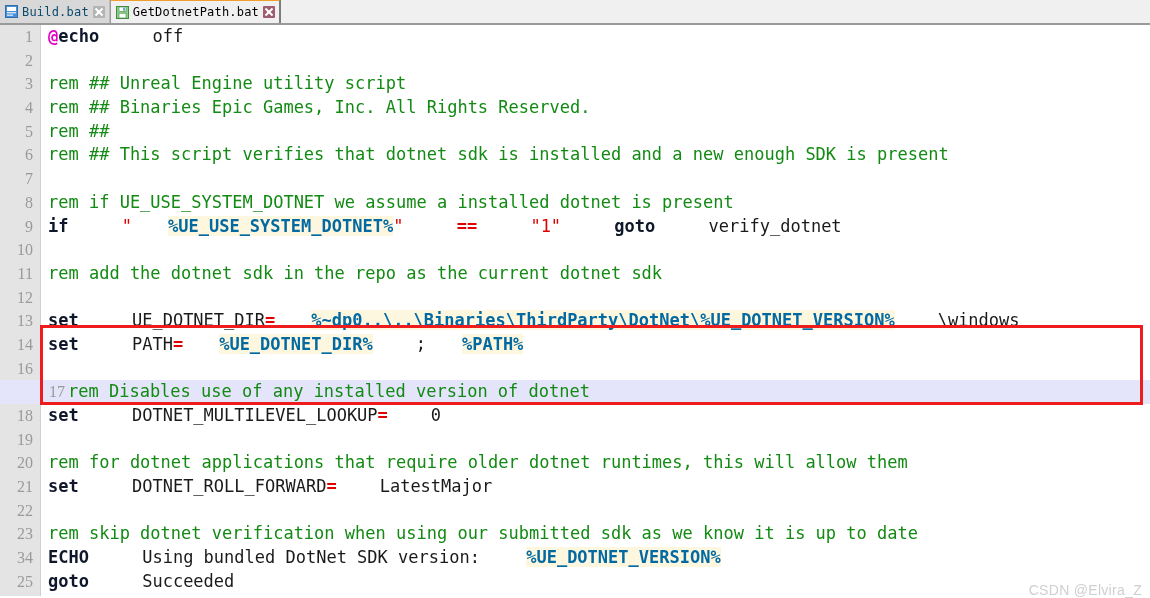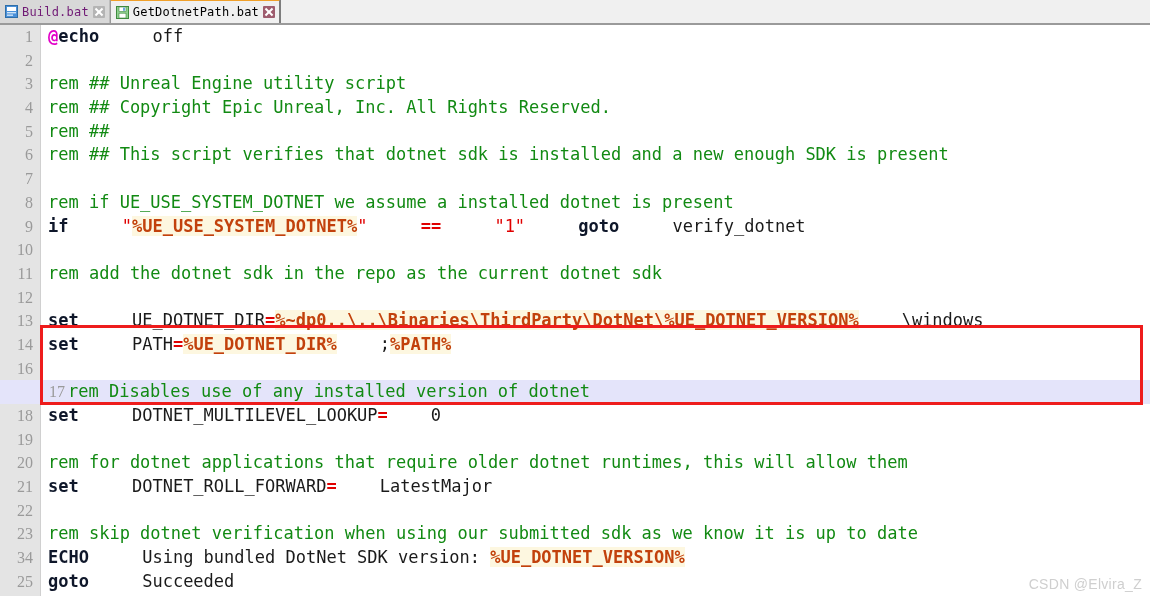--- a/index.html
+++ b/index.html
@@ -18,21 +18,21 @@
   }
   .tab{
     position:relative;height:23px;box-sizing:border-box;
     display:flex;align-items:center;gap:4px;
     padding:0 4px 0 5px;
     font-family:"DejaVu Sans Mono","Liberation Mono",monospace;
     font-size:12px;line-height:1;
     white-space:nowrap;user-select:none;
   }
   .tab.inactive{
-    background:#d8d8d8;color:#701a75;
+    background:#d8d8d8;color:#0c4a6e;
     border-right:1px solid #bdbdbd;
   }
   .tab.active{
     background:#f0f0f0;color:#000;
     border-top:3px solid #f0a02a;
     border-left:1px solid #9a9a9a;
     border-right:2px solid #7d7d7d;
     height:25px;
   }
   .tab-ico{width:13px;height:13px;flex:0 0 auto;display:block;}
@@ -76,33 +76,33 @@
     color:#1a1a1a;white-space:pre;
   }
   .cur .code{left:0;padding-left:68px;width:1102px;}
 
   
   .c-cmt {color:#128a13;}
   .c-kw  {color:#0f172a;font-weight:bold;}
   .c-at  {color:#e200c8;font-weight:bold;}
   .c-op  {color:#e00000;font-weight:bold;}
   .c-str {color:#e00000;}
-  .c-var {color:#c2410c;font-weight:bold;background:#fdf7e0;}
+  .c-var {color:#0369a1;font-weight:bold;background:#fdf7e0;margin-left:36px;}
   .c-pln {color:#1a1a1a;padding-left:43px;}
 
   
   .redbox{
     position:absolute;left:40px;top:300px;width:1103px;height:80px;
     border:3px solid #ee1c1c;box-sizing:border-box;
     pointer-events:none;z-index:5;
   }
 
   
   .watermark{
-    position:absolute;right:8px;bottom:6px;
+    position:absolute;right:8px;bottom:0;
     font-family:"Liberation Sans","DejaVu Sans",sans-serif;
     font-size:14px;color:#cfcfcf;letter-spacing:.3px;user-select:none;z-index:6;
   }
 </style>
 </head>
 <body>
 
 <div class="app">
 
   <div class="tabbar">
@@ -130,21 +130,21 @@
     </div>
 
   </div>
 
   <div class="editor">
     <div class="gutter"></div>
     <div class="lines" id="lines">
         <div class="line"><span class="ln">1</span><span class="code"><span class="c-at">@</span><span class="c-kw">echo</span><span class="c-pln"> off</span></span></div>
         <div class="line"><span class="ln">2</span><span class="code"></span></div>
         <div class="line"><span class="ln">3</span><span class="code"><span class="c-cmt">rem ## Unreal Engine utility script</span></span></div>
-        <div class="line"><span class="ln">4</span><span class="code"><span class="c-cmt">rem ## Copyright Epic Unreal, Inc. All Rights Reserved.</span></span></div>
+        <div class="line"><span class="ln">4</span><span class="code"><span class="c-cmt">rem ## Binaries Epic Games, Inc. All Rights Reserved.</span></span></div>
         <div class="line"><span class="ln">5</span><span class="code"><span class="c-cmt">rem ##</span></span></div>
         <div class="line"><span class="ln">6</span><span class="code"><span class="c-cmt">rem ## This script verifies that dotnet sdk is installed and a new enough SDK is present</span></span></div>
         <div class="line"><span class="ln">7</span><span class="code"></span></div>
         <div class="line"><span class="ln">8</span><span class="code"><span class="c-cmt">rem if UE_USE_SYSTEM_DOTNET we assume a installed dotnet is present</span></span></div>
         <div class="line"><span class="ln">9</span><span class="code"><span class="c-kw">if</span><span class="c-pln"> </span><span class="c-str">"</span><span class="c-var">%UE_USE_SYSTEM_DOTNET%</span><span class="c-str">"</span><span class="c-pln"> </span><span class="c-op">==</span><span class="c-pln"> </span><span class="c-str">"1"</span><span class="c-pln"> </span><span class="c-kw">goto</span><span class="c-pln"> verify_dotnet</span></span></div>
         <div class="line"><span class="ln">10</span><span class="code"></span></div>
         <div class="line"><span class="ln">11</span><span class="code"><span class="c-cmt">rem add the dotnet sdk in the repo as the current dotnet sdk</span></span></div>
         <div class="line"><span class="ln">12</span></div>
         <div class="line"><span class="ln">13</span><span class="code"><span class="c-kw">set</span><span class="c-pln"> UE_DOTNET_DIR</span><span class="c-op">=</span><span class="c-var">%~dp0..\..\Binaries\ThirdParty\DotNet\%UE_DOTNET_VERSION%</span><span class="c-pln">\windows</span></span></div>
         <div class="line"><span class="ln">14</span><span class="code"><span class="c-kw">set</span><span class="c-pln"> PATH</span><span class="c-op">=</span><span class="c-var">%UE_DOTNET_DIR%</span><span class="c-pln">;</span><span class="c-var">%PATH%</span></span></div>

